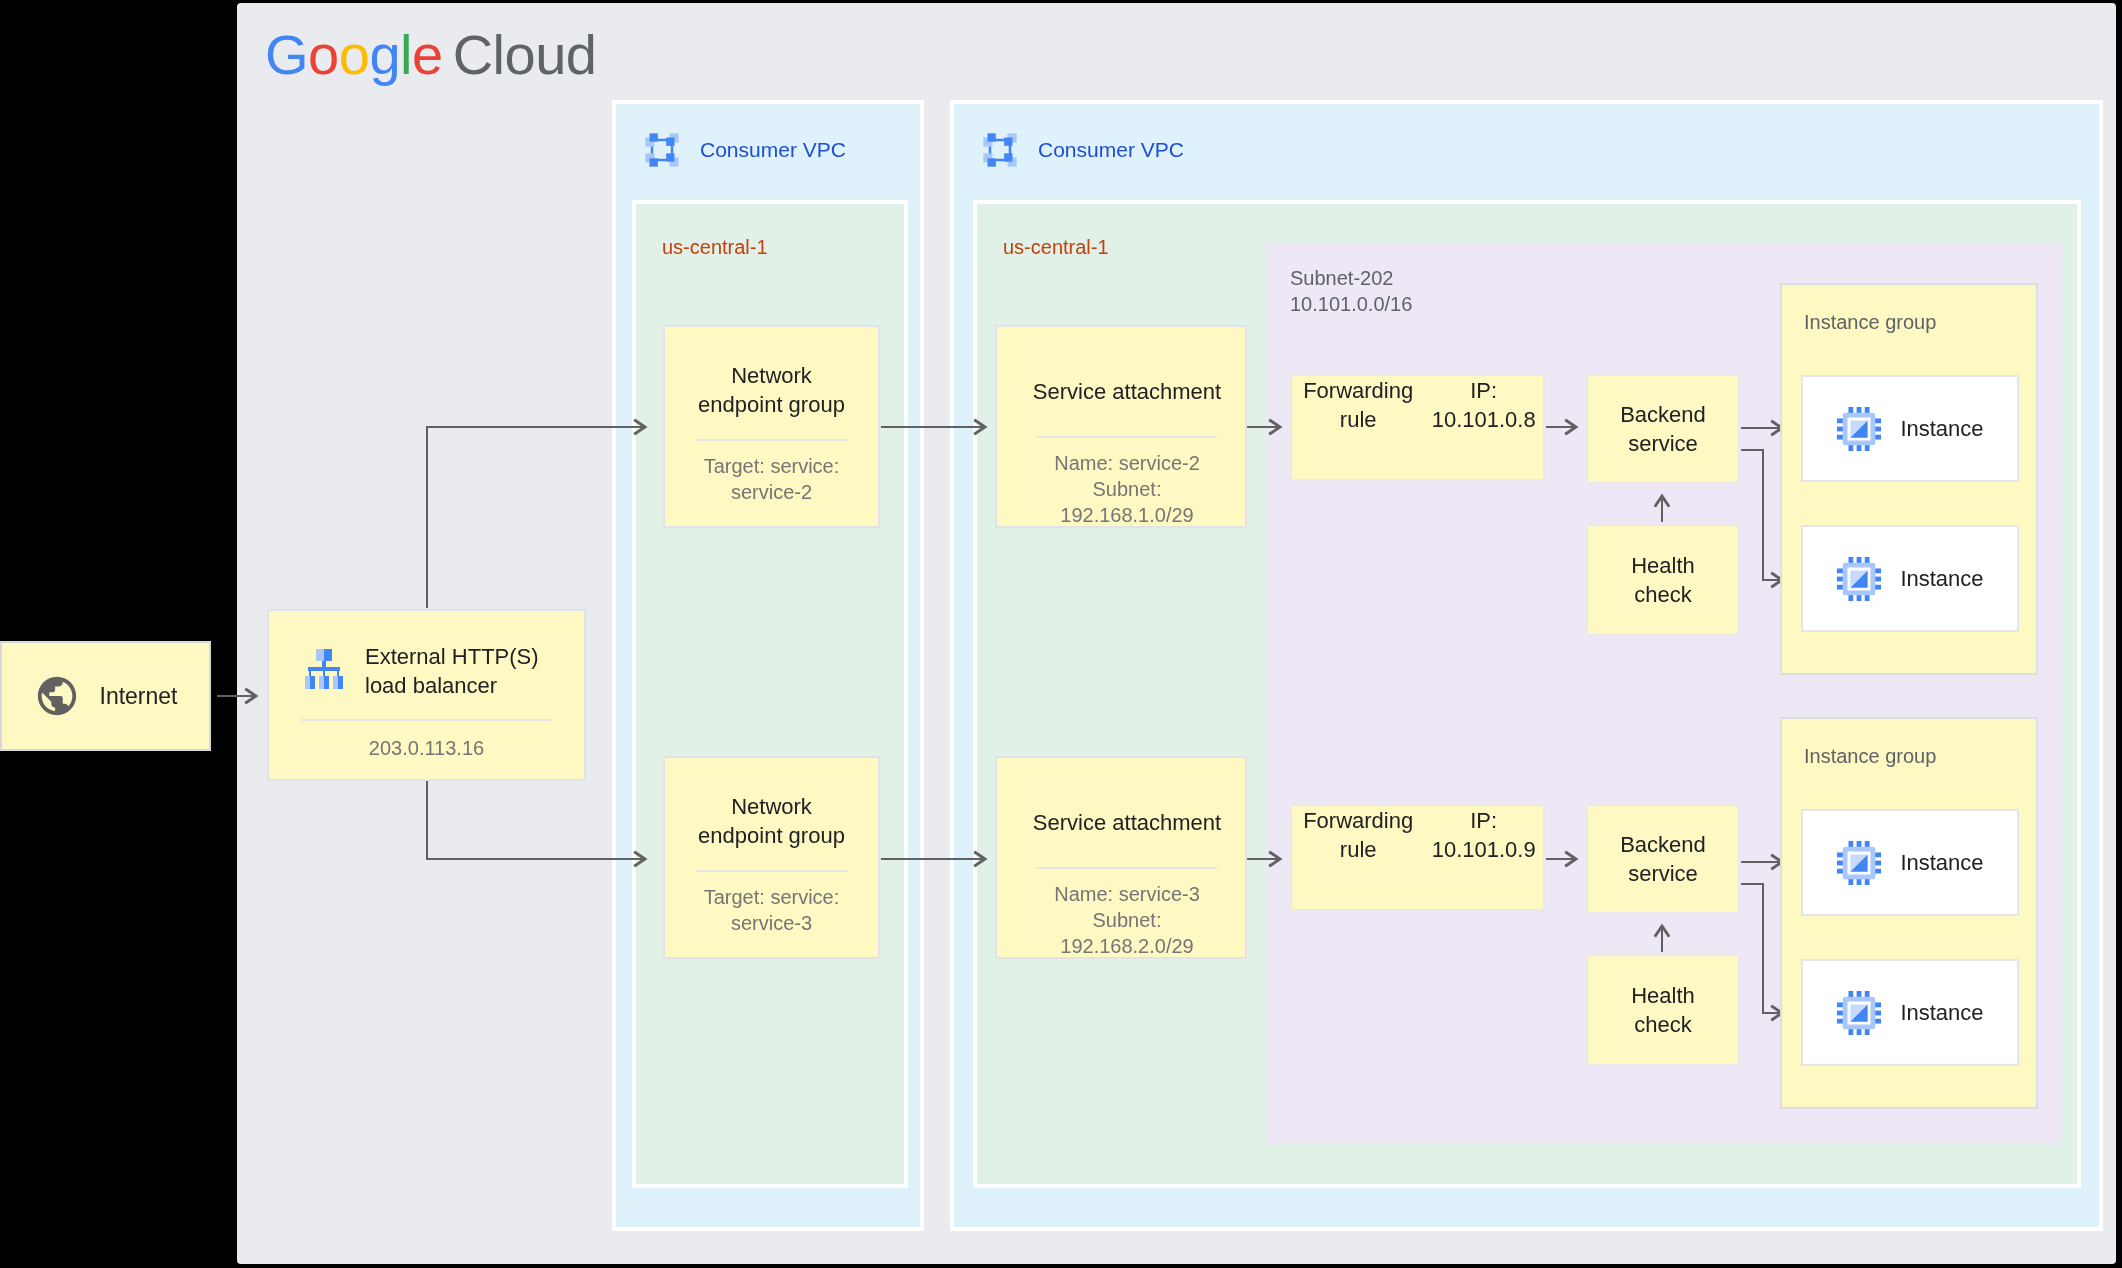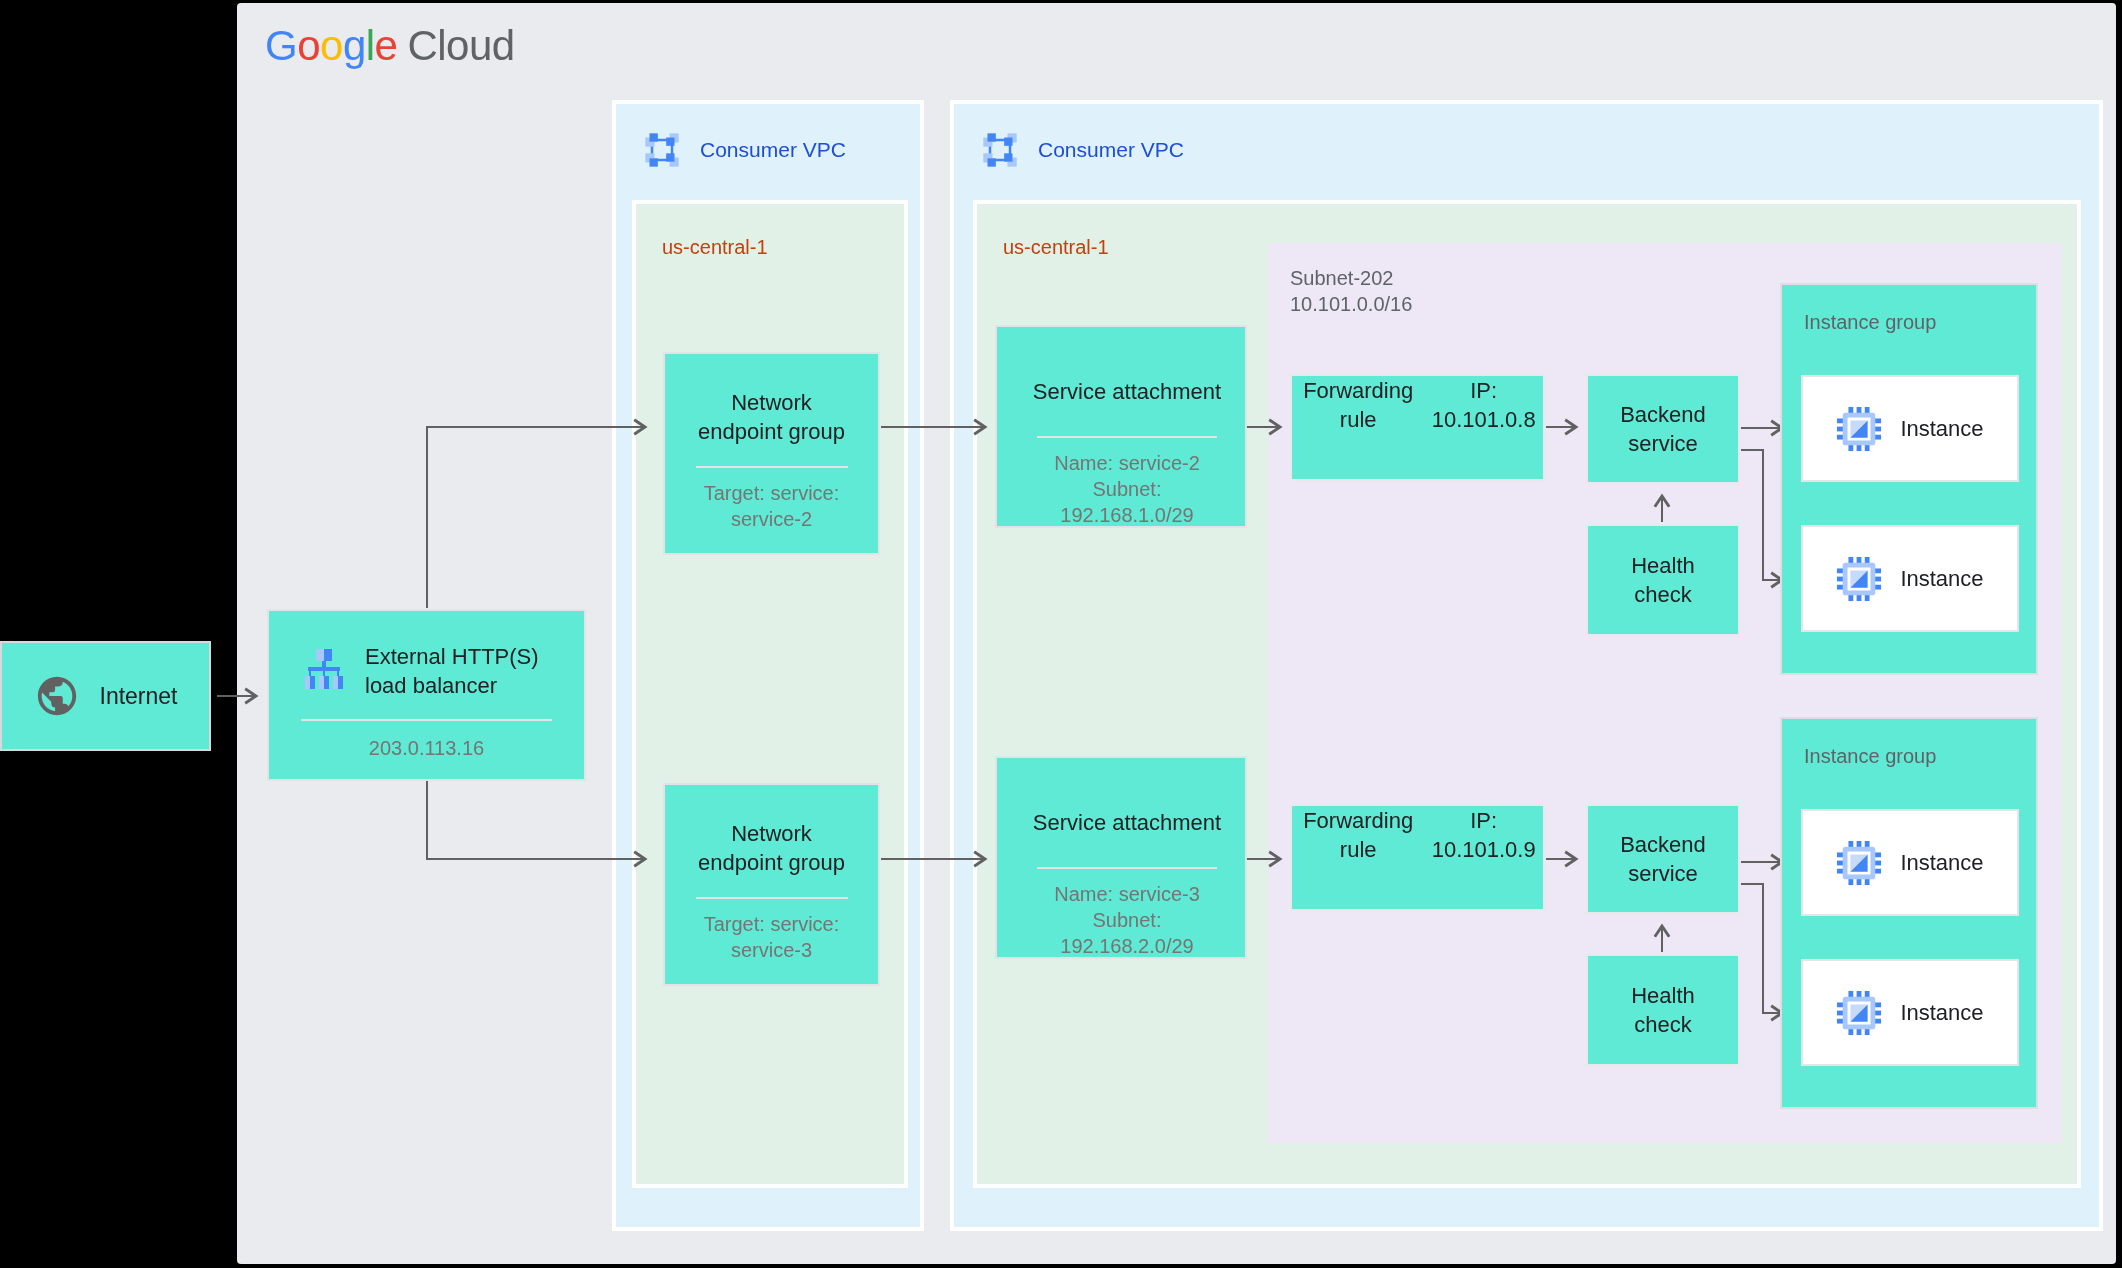--- a/index.html
+++ b/index.html
@@ -9,21 +9,21 @@
     background:#000;
     font-family:"Liberation Sans", sans-serif;
     overflow:hidden;
   }
   .frame { position:absolute; inset:0; background:#000; border-radius:14px; }
   .canvas {
     position:absolute; left:237px; top:3px; width:1879px; height:1261px;
     background:#E9EBEE; border-radius:4px;
   }
   
-  .logo { position:absolute; left:265px; top:22px; font-size:42px; font-weight:500; letter-spacing:-0.5px; }
+  .logo { position:absolute; left:265px; top:22px; font-size:56px; font-weight:500; letter-spacing:-0.5px; }
   .logo .c1,.logo .c4 { color:#4285F4; }
   .logo .c2,.logo .c6 { color:#EA4335; }
   .logo .c3 { color:#FBBC04; }
   .logo .c5 { color:#34A853; }
   .logo .cloud { color:#5F6368; margin-left:10px; font-weight:400; }
   
   .vpc {
     position:absolute; background:#DFF1FB; border:4px solid #FFFFFF;
   }
   .vpc.consumer { left:612px; top:100px; width:312px; height:1131px; }
@@ -36,37 +36,37 @@
   }
   .region.consumer-region { left:632px; top:200px; width:276px; height:988px; }
   .region.producer-region { left:973px; top:200px; width:1108px; height:988px; }
   .region-label { position:absolute; left:26px; top:32px; font-size:20px; color:#c2410c; }
   .subnet {
     position:absolute; left:1268px; top:243px; width:794px; height:900px;
     background:#EDE7F6;
   }
   .subnet-label { position:absolute; left:22px; top:22px; font-size:20px; color:#5F6368; line-height:26px; }
   
-  .node { position:absolute; background:#5eead4; border:2px solid #E1E3E6; }
+  .node { position:absolute; background:#fef9c3; border:2px solid #E1E3E6; }
   .title { font-size:22px; color:#202124; line-height:29px; text-align:center; }
   .sub { font-size:20px; color:#757575; line-height:26px; text-align:center; }
   .divider { height:2px; background:#E4E4E4; }
   
   .internet { left:0; top:641px; width:211px; height:110px; border-color:#D6D9DC;
     display:flex; align-items:center; justify-content:center; gap:20px; }
   .internet svg { width:46px; height:46px; }
   .internet .title { font-size:23px; }
   
   .lb { left:267px; top:609px; width:319px; height:172px; }
   .lb-icon { position:absolute; left:31px; top:34px; width:48px; height:48px; }
   .lb-title { position:absolute; left:96px; top:31px; text-align:left; }
   .lb-divider { position:absolute; left:32px; right:32px; top:108px; }
   .lb-ip { position:absolute; left:0; top:124px; width:100%; }
   
-  .neg { left:663px; width:217px; height:203px; padding-top:34px;margin-top:27px; }
+  .neg { left:663px; width:217px; height:203px; padding-top:34px; }
   .neg.r1 { top:325px; } .neg.r2 { top:756px; }
   .neg .divider { width:152px; margin:20px auto 12px; }
   .sa { left:995px; width:252px; height:203px; padding-top:50px;padding-left:12px; }
   .sa.r1 { top:325px; } .sa.r2 { top:756px; }
   .sa .divider { width:180px; margin:30px auto 12px; }
   
   .fr { left:1290px; width:255px; height:107px; border-color:#E9E9EC;
     display:flex; justify-content:center; }
   .fr.r1 { top:374px; } .fr.r2 { top:804px; }
   .bs { left:1586px; width:154px; height:110px; border-color:#E9E9EC;

